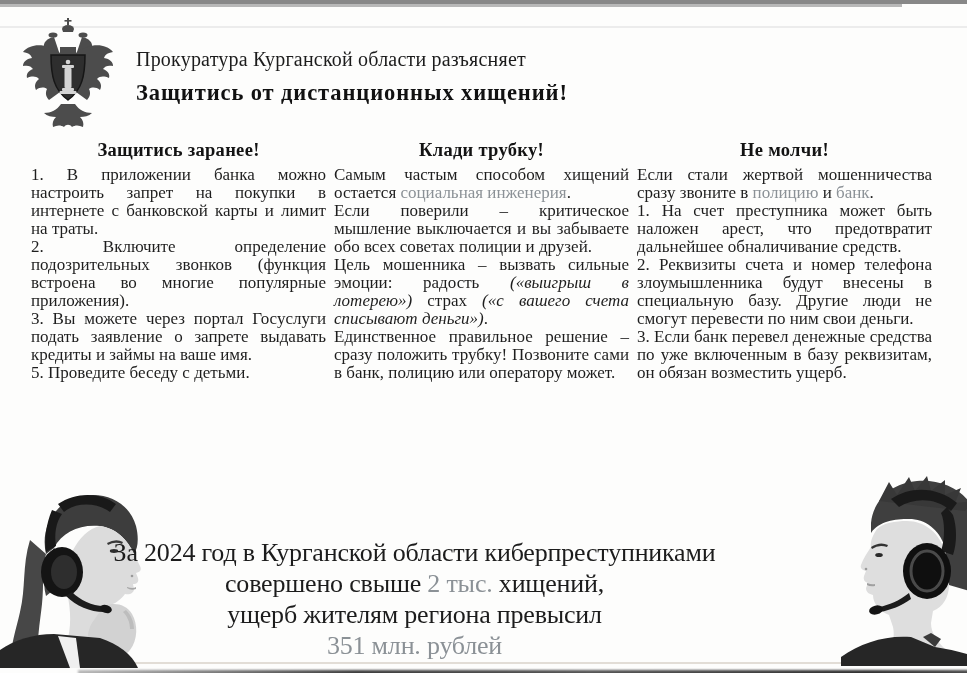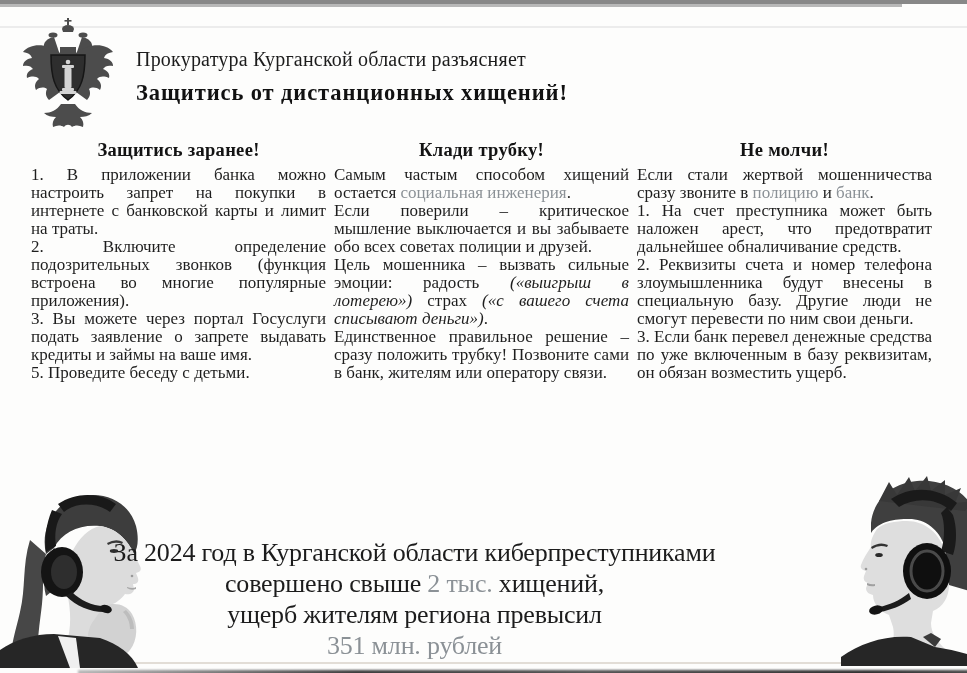--- a/index.html
+++ b/index.html
@@ -80,21 +80,21 @@
           <p class="para"><span>5. Проведите беседу с детьми.</span></p>
         </div>
     </section>
 
     <section class="col">
       <h3 class="col-heading">Клади трубку!</h3>
       <div class="col-body">
           <p class="para"><span>Самым частым способом хищений остается </span><span class="g">социальная инженерия</span><span>.</span></p>
           <p class="para"><span>Если поверили – критическое мышление выключается и вы забываете обо всех советах полиции и друзей.</span></p>
           <p class="para"><span>Цель мошенника – вызвать сильные эмоции: радость </span><span class="i">(«выигрыш в лотерею»)</span><span> страх </span><span class="i">(«с вашего счета списывают деньги»)</span><span>.</span></p>
-          <p class="para"><span>Единственное правильное решение – сразу положить трубку! Позвоните сами в банк, жителям или оператору связи.</span></p>
+          <p class="para"><span>Единственное правильное решение – сразу положить трубку! Позвоните сами в банк, полицию или оператору может.</span></p>
         </div>
     </section>
 
     <section class="col">
       <h3 class="col-heading">Не молчи!</h3>
       <div class="col-body">
           <p class="para"><span>Если стали жертвой мошенничества сразу звоните в </span><span class="g">полицию</span><span> и </span><span class="g">банк</span><span>.</span></p>
           <p class="para"><span>1. На счет преступника может быть наложен арест, что предотвратит дальнейшее обналичивание средств.</span></p>
           <p class="para"><span>2. Реквизиты счета и номер телефона злоумышленника будут внесены в специальную базу. Другие люди не смогут перевести по ним свои деньги.</span></p>
           <p class="para"><span>3. Если банк перевел денежные средства по уже включенным в базу реквизитам, он обязан возместить ущерб.</span></p>

